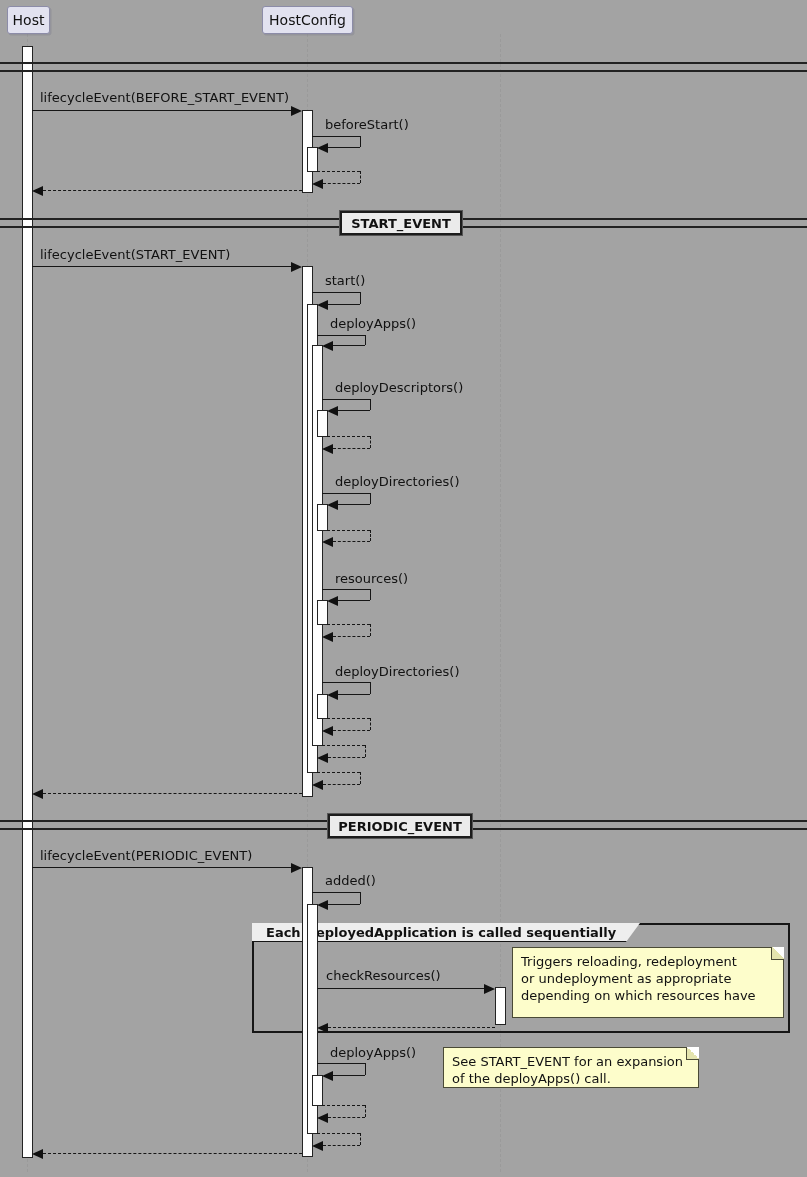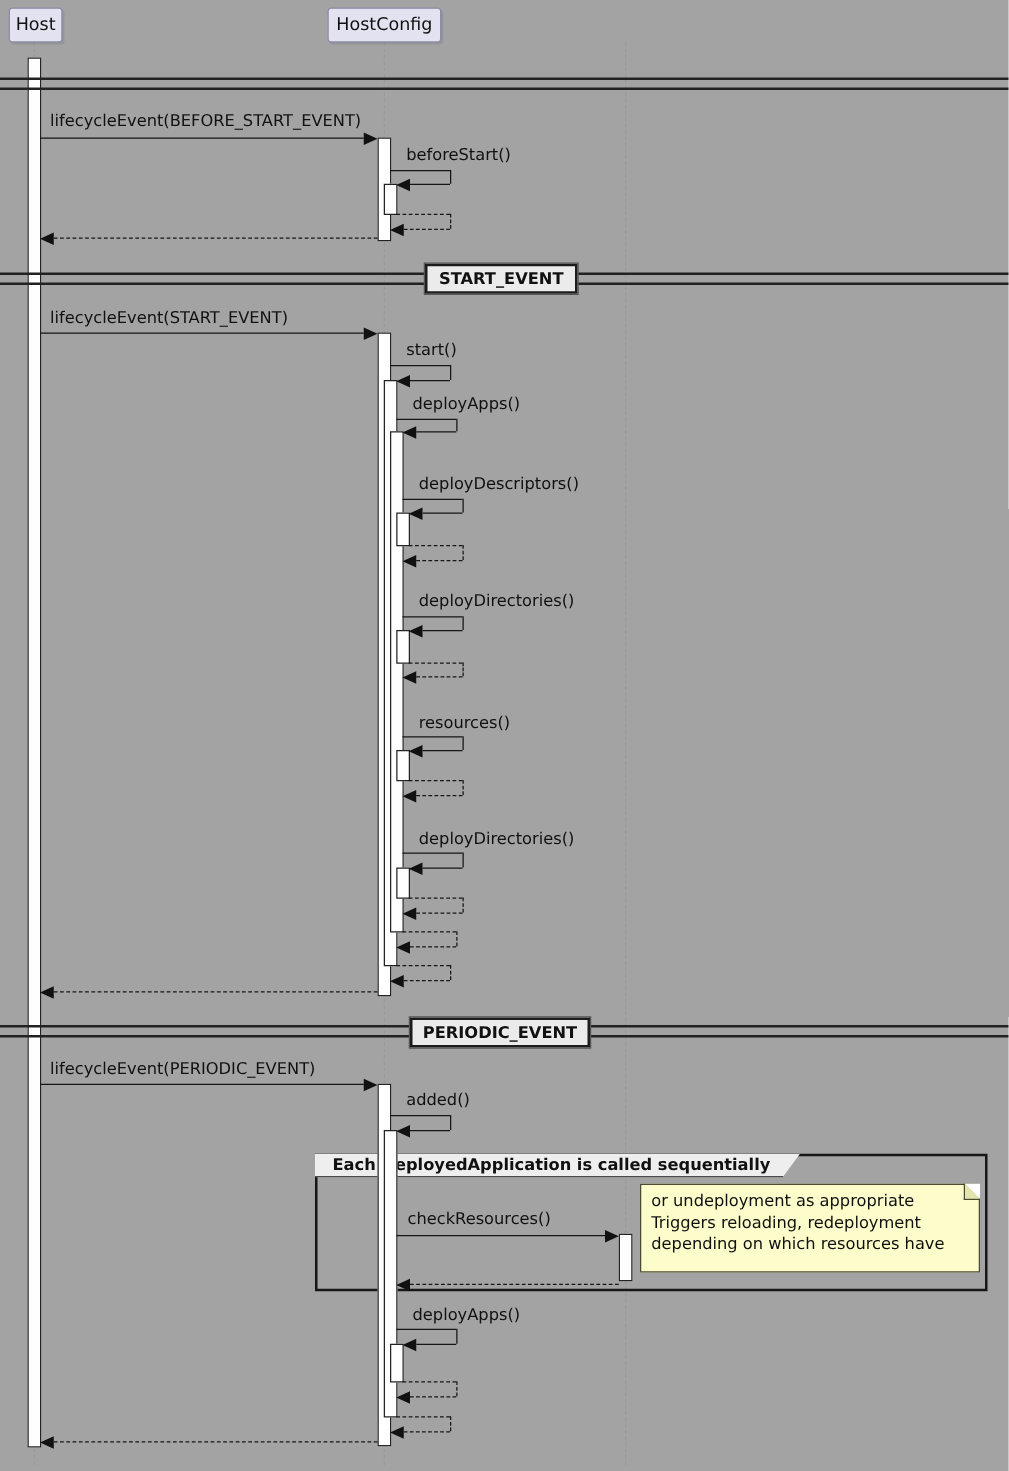--- a/index.html
+++ b/index.html
@@ -58,23 +58,28 @@
     <div class="abs divline" style="left: 0px; top: 218px; width: 807px;"></div>
     <div class="abs divline" style="left: 0px; top: 226px; width: 807px;"></div>
     <div class="abs divbox" style="left: 340px; top: 211px; width: 122px; height: 24px;">START_EVENT</div>
     <div class="abs divline" style="left: 0px; top: 820px; width: 807px;"></div>
     <div class="abs divline" style="left: 0px; top: 828px; width: 807px;"></div>
     <div class="abs divbox" style="left: 328px; top: 814px; width: 144px; height: 24px;">PERIODIC_EVENT</div>
     <div class="abs groupbox" style="left: 252px; top: 923px; width: 538px; height: 110px;"></div>
     <div class="abs grouphead" style="left: 252px; top: 923px; width: 388px; height: 19px;">Each DeployedApplication is called sequentially</div>
     <div class="abs note" style="left: 512px; top: 947px; width: 272px; height: 71px;">
       <div class="abs ear"></div>
+      <div class="nline">Triggers reloading, redeployment</div>
       <div class="nline">or undeployment as appropriate</div>
-      <div class="nline">Triggers reloading, redeployment</div>
       <div class="nline">depending on which resources have</div>
+    </div>
+    <div class="abs note" style="left: 443px; top: 1047px; width: 256px; height: 41px;">
+      <div class="abs ear"></div>
+      <div class="nline">See START_EVENT for an expansion</div>
+      <div class="nline">of the deployApps() call.</div>
     </div>
     <div class="abs bar" style="left: 22px; top: 46px; height: 1112px;"></div>
     <div class="abs bar" style="left: 302px; top: 110px; height: 83px;"></div>
     <div class="abs bar" style="left: 307px; top: 147px; height: 25px;"></div>
     <div class="abs bar" style="left: 302px; top: 266px; height: 531px;"></div>
     <div class="abs bar" style="left: 307px; top: 304px; height: 469px;"></div>
     <div class="abs bar" style="left: 312px; top: 345px; height: 401px;"></div>
     <div class="abs bar" style="left: 317px; top: 410px; height: 27px;"></div>
     <div class="abs bar" style="left: 317px; top: 504px; height: 27px;"></div>
     <div class="abs bar" style="left: 317px; top: 600px; height: 25px;"></div>

